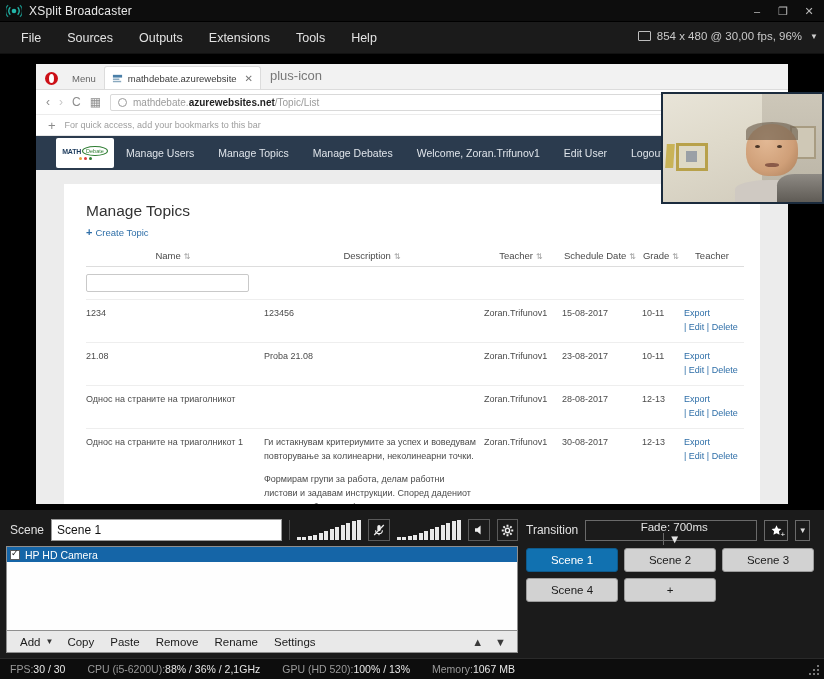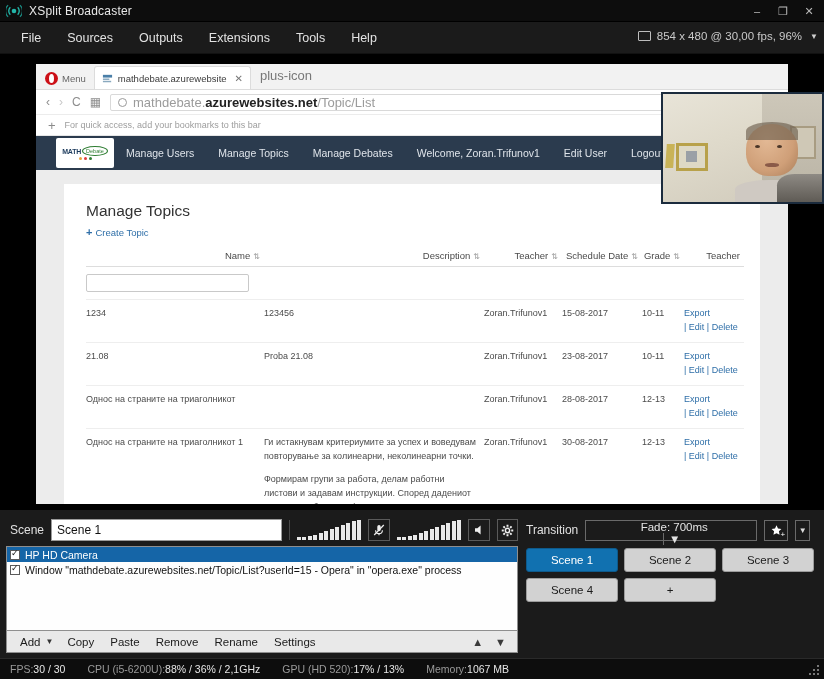--- a/index.html
+++ b/index.html
@@ -28,40 +28,40 @@
   .res-caret { font-size:8px; color:#cfcfcf; padding-left:2px; }
 
   
   .stage { position:relative; height:456px; background:#000; overflow:hidden; }
 
   
   .browser { position:absolute; left:36px; top:10px; width:752px; height:440px; background:#fff;
              overflow:hidden; }
   .br-tabbar { height:26px; background:#f2f2f2; display:flex; align-items:flex-end; padding-left:4px;
                border-bottom:1px solid #dcdcdc; }
-  .opera-menu { display:flex; align-items:center; gap:4px; padding:3px 8px 3px 5px; height:22px; }
+  .opera-menu { display:flex; align-items:center; gap:14px; padding:3px 8px 3px 5px; height:22px; }
   .opera-o { width:13px; height:13px; border-radius:50%; background:#cc0f16; position:relative; }
   .opera-o:after { content:""; position:absolute; left:4px; top:2px; width:5px; height:9px;
                    border-radius:50%; background:#fff; }
   .opera-menu span { font-size:9.5px; color:#666; }
   .br-tab { display:flex; align-items:center; gap:5px; background:#fff; border:1px solid #dcdcdc;
             border-bottom:none; border-radius:3px 3px 0 0; padding:4px 7px; height:23px; max-width:165px; }
   .tab-fav { width:11px; height:11px; flex:none; }
   .tab-txt { font-size:9.5px; color:#3b3b3b; white-space:nowrap; overflow:hidden; }
   .tab-x { font-size:10px; color:#777; padding-left:3px; }
   .tab-plus { font-size:13px; color:#777; padding:0 9px 3px; align-self:center; }
 
   .br-navbar { height:25px; background:#fff; display:flex; align-items:center; gap:9px; padding:0 10px;
                border-bottom:1px solid #ececec; }
   .nav-ic { font-size:12px; color:#8d8d8d; }
   .nav-ic.dim { color:#c8c8c8; }
   .urlbar { flex:1; height:17px; border:1px solid #d9d9d9; border-radius:2px; display:flex;
             align-items:center; gap:6px; padding:0 7px; }
   .url-shield { width:9px; height:9px; border:1.2px solid #9a9a9a; border-radius:50%; flex:none; }
-  .url-txt { font-size:13px; color:#9b9b9b; white-space:nowrap; }
+  .url-txt { font-size:10px; color:#9b9b9b; white-space:nowrap; }
   .url-txt b { color:#222; font-weight:bold; }
   .url-right { display:flex; align-items:center; gap:7px; padding-left:6px; }
   .heart { font-size:10px; color:#9a9a9a; }
   .gicon { width:11px; height:11px; border-radius:50%; background:conic-gradient(#ea4335 0 25%,#fbbc05 0 50%,#34a853 0 75%,#4285f4 0 100%);
            display:flex; align-items:center; justify-content:center; }
   .gicon i { font-style:normal; font-size:7px; color:#fff; font-weight:bold; }
 
   .br-bookmarks { height:21px; background:#fff; display:flex; align-items:center; gap:9px;
                   padding:0 12px; border-bottom:1px solid #e6e6e6; }
   .bm-plus { font-size:13px; color:#8a8a8a; }
@@ -80,21 +80,21 @@
   .nav-links { display:flex; align-items:center; }
   .nav-link { color:#dfe4ea; font-size:10.5px; padding:0 12px; white-space:nowrap; }
 
   .site-body { background:#ececec; height:100%; padding:14px 0 0 0; }
   .page-card { background:#fff; margin:0 28px; min-height:330px; padding:18px 22px 10px; }
   .page-title { font-size:15.5px; color:#333; font-weight:normal; margin-bottom:6px; }
   .create-link { font-size:9.5px; color:#2f6fa8; display:flex; align-items:center; gap:3px; margin-bottom:10px; }
   .create-plus { color:#2f6fa8; font-size:11px; font-weight:bold; }
 
   table.topics { width:100%; border-collapse:collapse; table-layout:fixed; }
-  table.topics th { text-align:right; font-weight:normal; font-size:9.5px; color:#4a4a4a;
+  table.topics th { text-align:center; font-weight:normal; font-size:9.5px; color:#4a4a4a;
                     padding:2px 4px 5px 0; border-bottom:1px solid #dddddd; }
   .sorticon { color:#9c9c9c; font-size:8px; padding-left:3px; }
   table.topics td { font-size:9px; color:#4b4b4b; padding:7px 6px 7px 0; vertical-align:top;
                     border-bottom:1px solid #eeeeee; line-height:1.55; }
   .c-name { width:178px; } .c-desc { width:220px; } .c-teach { width:78px; }
   .c-date { width:80px; } .c-grade { width:42px; } .c-act { width:60px; }
   .filter-row td { border-bottom:1px solid #eeeeee; padding:6px 6px 8px 0; }
   .filter-input { width:163px; height:18px; border:1px solid #c9c9c9; border-radius:2px; background:#fff; }
   .act a { color:#2f6fa8; text-decoration:none; display:block; }
   .act .sub { color:#2f6fa8; }
@@ -456,24 +456,20 @@
             </g>
           </svg>
         </div>
       </div>
 
       <div class="sources">
         <div class="src-item sel">
           <span class="chk"></span>
           <span>HP HD Camera</span>
         </div>
-        <div class="src-item">
-          <span class="chk"></span>
-          <span>Window "mathdebate.azurewebsites.net/Topic/List?userId=15 - Opera" in "opera.exe" process</span>
-        </div>
       </div>
 
       <div class="src-toolbar">
         <span class="tb-item">Add</span>
         <span class="tb-caret">▼</span>
         <span class="tb-item">Copy</span>
         <span class="tb-item">Paste</span>
         <span class="tb-item">Remove</span>
         <span class="tb-item">Rename</span>
         <span class="tb-item">Settings</span>
@@ -512,21 +508,21 @@
     <div class="st-grp">
       <span class="st-k">FPS:</span>
       <span class="st-v">30 / 30</span>
     </div>
     <div class="st-grp">
       <span class="st-k">CPU (i5-6200U):</span>
       <span class="st-v">88% / 36% / 2,1GHz</span>
     </div>
     <div class="st-grp">
       <span class="st-k">GPU (HD 520):</span>
-      <span class="st-v">17% / 13%</span>
+      <span class="st-v">100% / 13%</span>
     </div>
     <div class="st-grp">
       <span class="st-k">Memory:</span>
       <span class="st-v">1067 MB</span>
     </div>
     <div class="grip">
       <i style="left:8px;top:0"></i>
       <i style="left:4px;top:4px"></i>
         <i style="left:8px;top:4px"></i>
       <i style="left:0;top:8px"></i>

